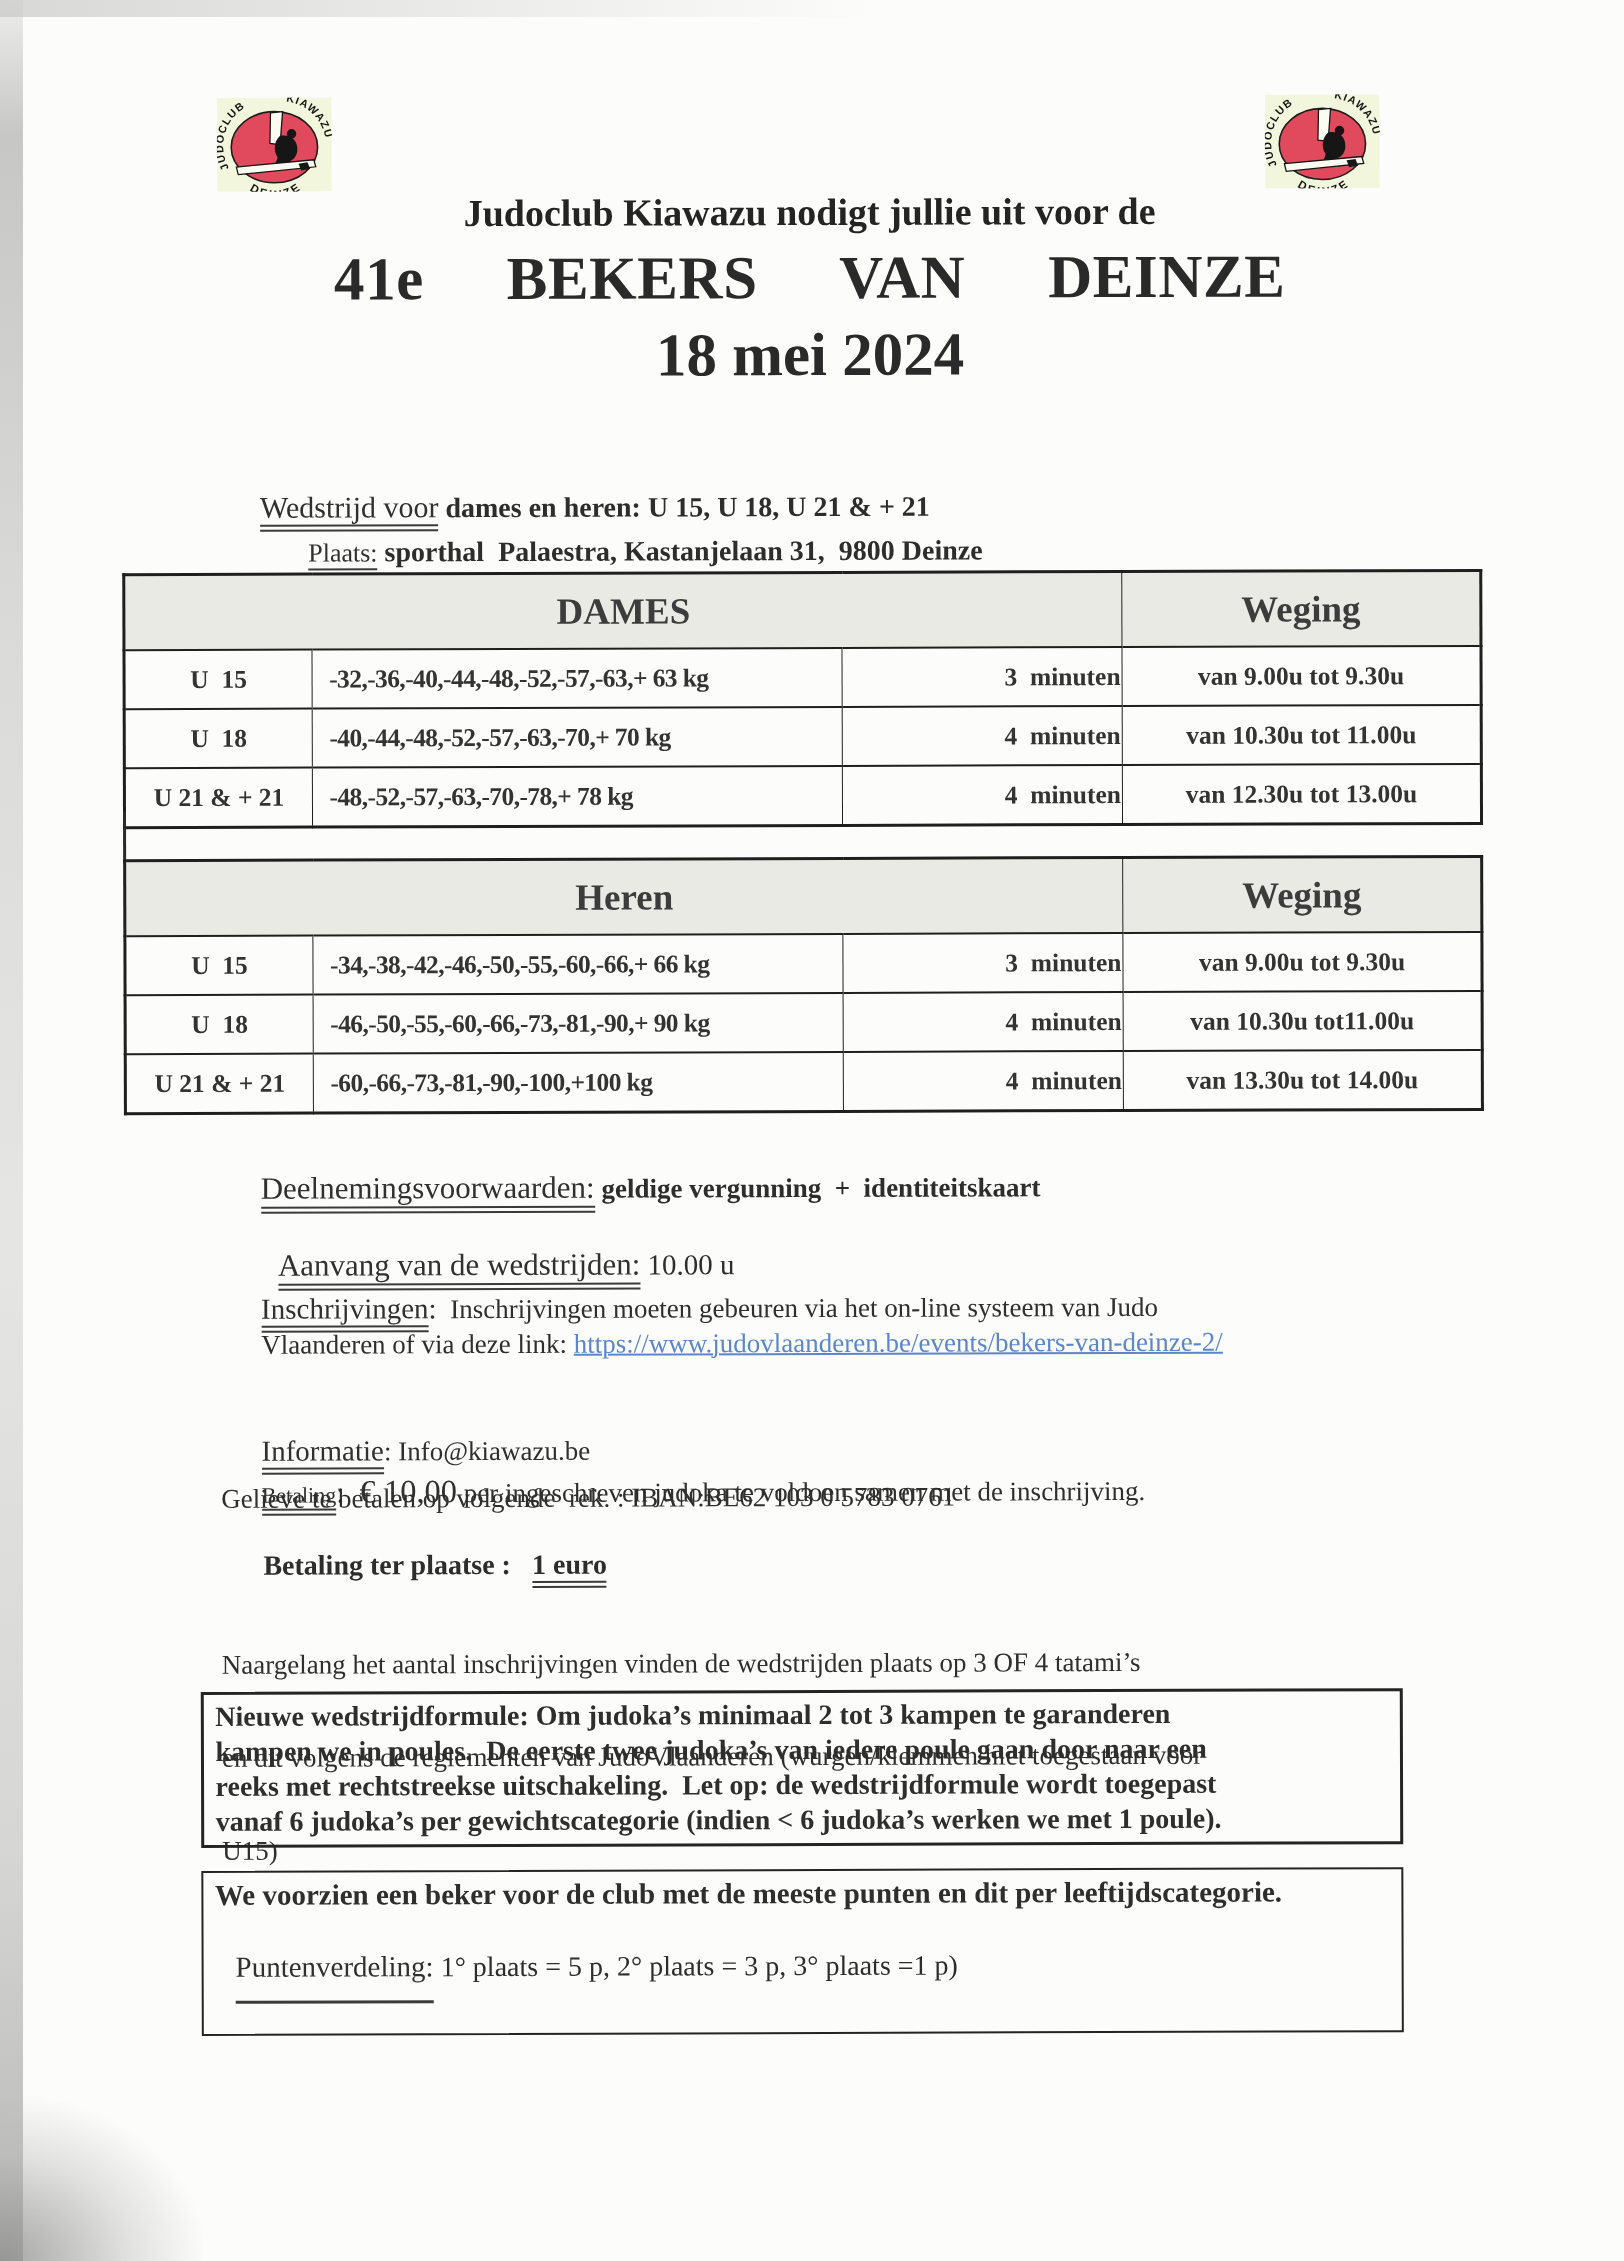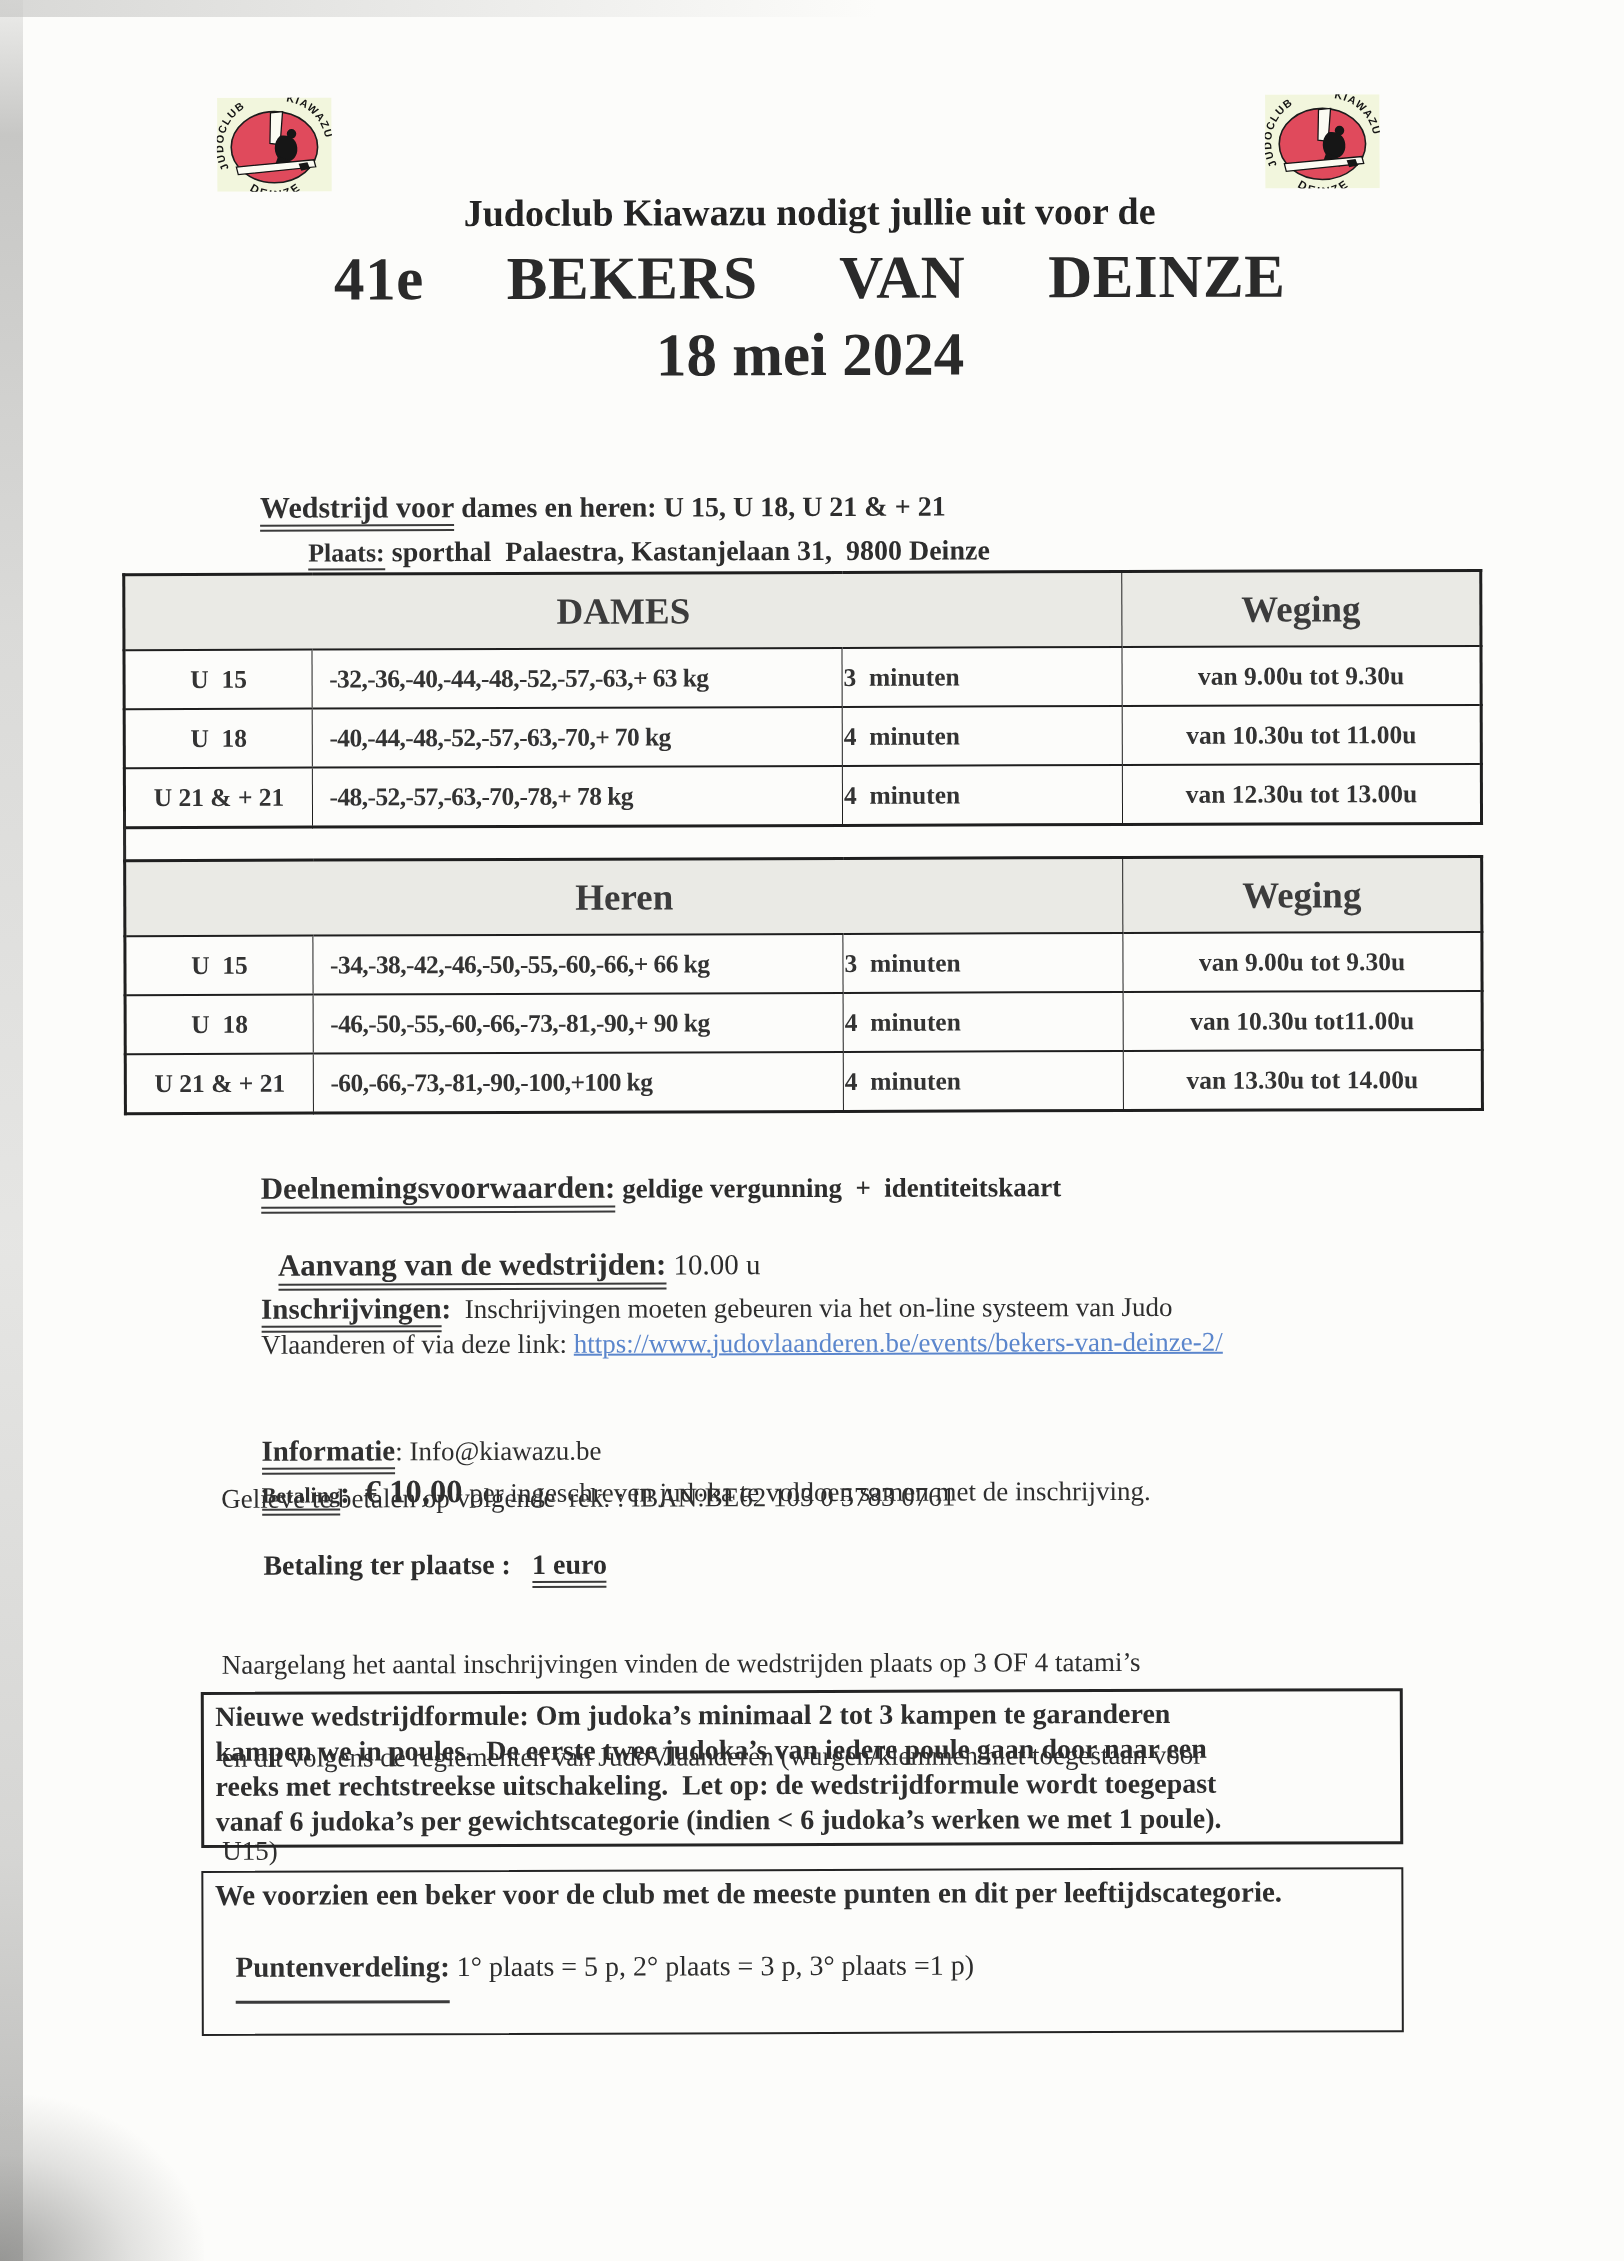--- a/index.html
+++ b/index.html
@@ -24,35 +24,35 @@
   }
   .content { position:absolute; inset:0; transform:rotate(-0.18deg); }
 
   .abs { position:absolute; white-space:pre-wrap; }
   .center { left:0; width:100%; text-align:center; }
 
   .title1 { font-size:38px; font-weight:bold; color:#242424; }
   .title2 { font-size:61px; font-weight:bold; color:#2a2a2a; word-spacing:25.5px; letter-spacing:0.6px; }
   .title3 { font-size:61px; font-weight:bold; color:#2a2a2a; }
 
-  .lbl { font-weight:bold; color:#303030; }
+  .lbl { font-weight:normal; color:#303030; }
   .u2 { border-bottom:7.6px double #3b3b3b; padding-bottom:0.6px; }
   .u1 { border-bottom:3.2px solid #3b3b3b; padding-bottom:18px;text-align:right; }
 
   table.sched { border-collapse:collapse; table-layout:fixed; width:1357px; }
   table.sched td { border:1.9px solid #1f1f1f; vertical-align:middle; white-space:pre-wrap; }
   table.sched { border:3.2px solid #1f1f1f; }
   td.thead {
     height:71px; background:#eaeae5; text-align:center;
     font-size:37px; font-weight:bold; color:#3c3c3c; border-bottom-width:2.5px;
   }
   tr.trow td { height:55px; border-top-width:2.5px; font-weight:bold; font-size:25.5px; color:#333; }
   td.c-cat  { text-align:center; }
   td.c-kg   { padding-left:16.6px; letter-spacing:-0.6px; }
-  td.c-min  { text-align:left;margin-top:19px; }
+  td.c-min  { text-align:right;margin-top:19px; }
   td.c-weg  { text-align:center; font-size:29px; color:#2f2f2f; }
 
   .gap-row { position:absolute; width:2.5px; background:#2a2a2a; }
 
   .body-sm  { font-size:27px; color:#2f2f2f; }
   .link { color:#5b86cc; text-decoration:underline; text-decoration-thickness:1.9px; cursor:pointer; }
 
   .boxed {
     position:absolute; left:199px; width:1202px; border:3.2px solid #242424;
     padding:3.8px 11.5px 6.4px 11.5px; box-sizing:border-box;

